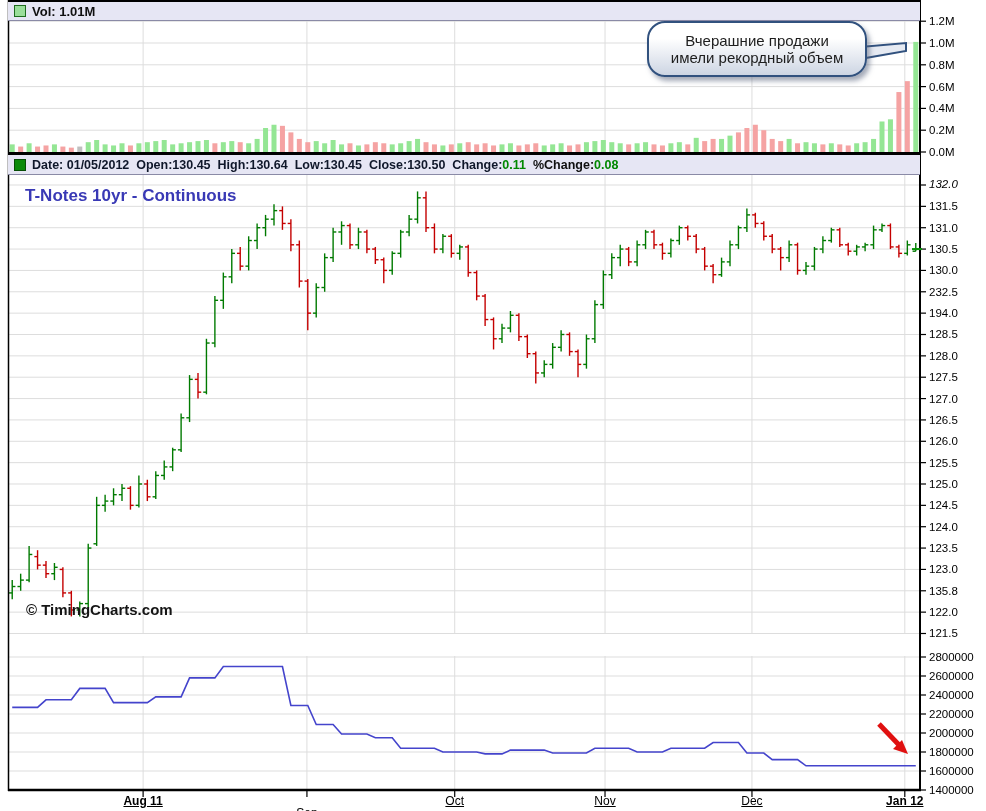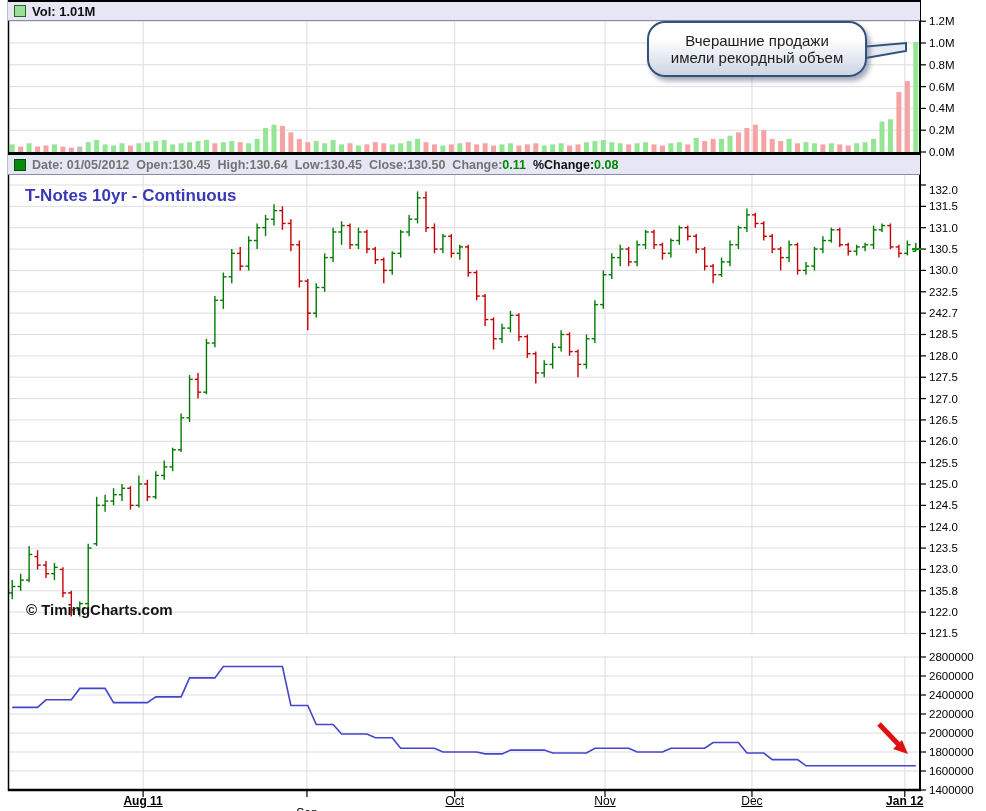--- a/index.html
+++ b/index.html
@@ -580,43 +580,43 @@
       <polygon points="908,754 893,749 902,740" fill="#E01010"></polygon>
     </svg>
 
   <div class="strip" id="strip-vol">
     <span class="sq" id="sq-vol"></span>
     <span class="legendtext">Vol: 1.01M</span>
   </div>
 
   <div class="strip" id="strip-price">
     <span class="sq" id="sq-price"></span>
-    <span class="legendtext" id="price-legend-text"><span style="color: #737373;">Date: 01/05/2012  Open:130.45  High:130.64  Low:130.45  Close:130.50  Change:</span><span style="color: rgb(0, 136, 0);">0.11</span><span style="color: rgb(16, 16, 16);">  %Change:</span><span style="color: rgb(0, 136, 0);">0.08</span></span>
+    <span class="legendtext" id="price-legend-text"><span style="color: #0f172a;">Date: 01/05/2012  Open:130.45  High:130.64  Low:130.45  Close:130.50  Change:</span><span style="color: rgb(0, 136, 0);">0.11</span><span style="color: rgb(16, 16, 16);">  %Change:</span><span style="color: rgb(0, 136, 0);">0.08</span></span>
   </div>
 
 
   <div class="title">T-Notes 10yr - Continuous</div>
 
   <div class="watermark">© TimingCharts.com</div>
 
   <div id="ylabels" class="overlay">
       <div class="ylab" style="top: 21.2px;">1.2M</div>
       <div class="ylab" style="top: 43px;">1.0M</div>
       <div class="ylab" style="top: 64.8px;">0.8M</div>
       <div class="ylab" style="top: 86.6px;">0.6M</div>
       <div class="ylab" style="top: 108.4px;">0.4M</div>
       <div class="ylab" style="top: 130.2px;">0.2M</div>
       <div class="ylab" style="top: 152px;">0.0M</div>
-      <div class="ylab" style="top: 190px;">132.0</div>
+      <div class="ylab" style="top: 184px; font-style: italic;">132.0</div>
       <div class="ylab" style="top: 206.357px;">131.5</div>
       <div class="ylab" style="top: 227.714px;">131.0</div>
       <div class="ylab" style="top: 249.071px;">130.5</div>
       <div class="ylab" style="top: 270.428px;">130.0</div>
       <div class="ylab" style="top: 291.785px;">232.5</div>
-      <div class="ylab" style="top: 313.142px;">242.7</div>
+      <div class="ylab" style="top: 313.142px;">194.0</div>
       <div class="ylab" style="top: 334.499px;">128.5</div>
       <div class="ylab" style="top: 355.856px;">128.0</div>
       <div class="ylab" style="top: 377.213px;">127.5</div>
       <div class="ylab" style="top: 398.57px;">127.0</div>
       <div class="ylab" style="top: 419.927px;">126.5</div>
       <div class="ylab" style="top: 441.284px;">126.0</div>
       <div class="ylab" style="top: 462.641px;">125.5</div>
       <div class="ylab" style="top: 483.998px;">125.0</div>
       <div class="ylab" style="top: 505.355px;">124.5</div>
       <div class="ylab" style="top: 526.712px;">124.0</div>

